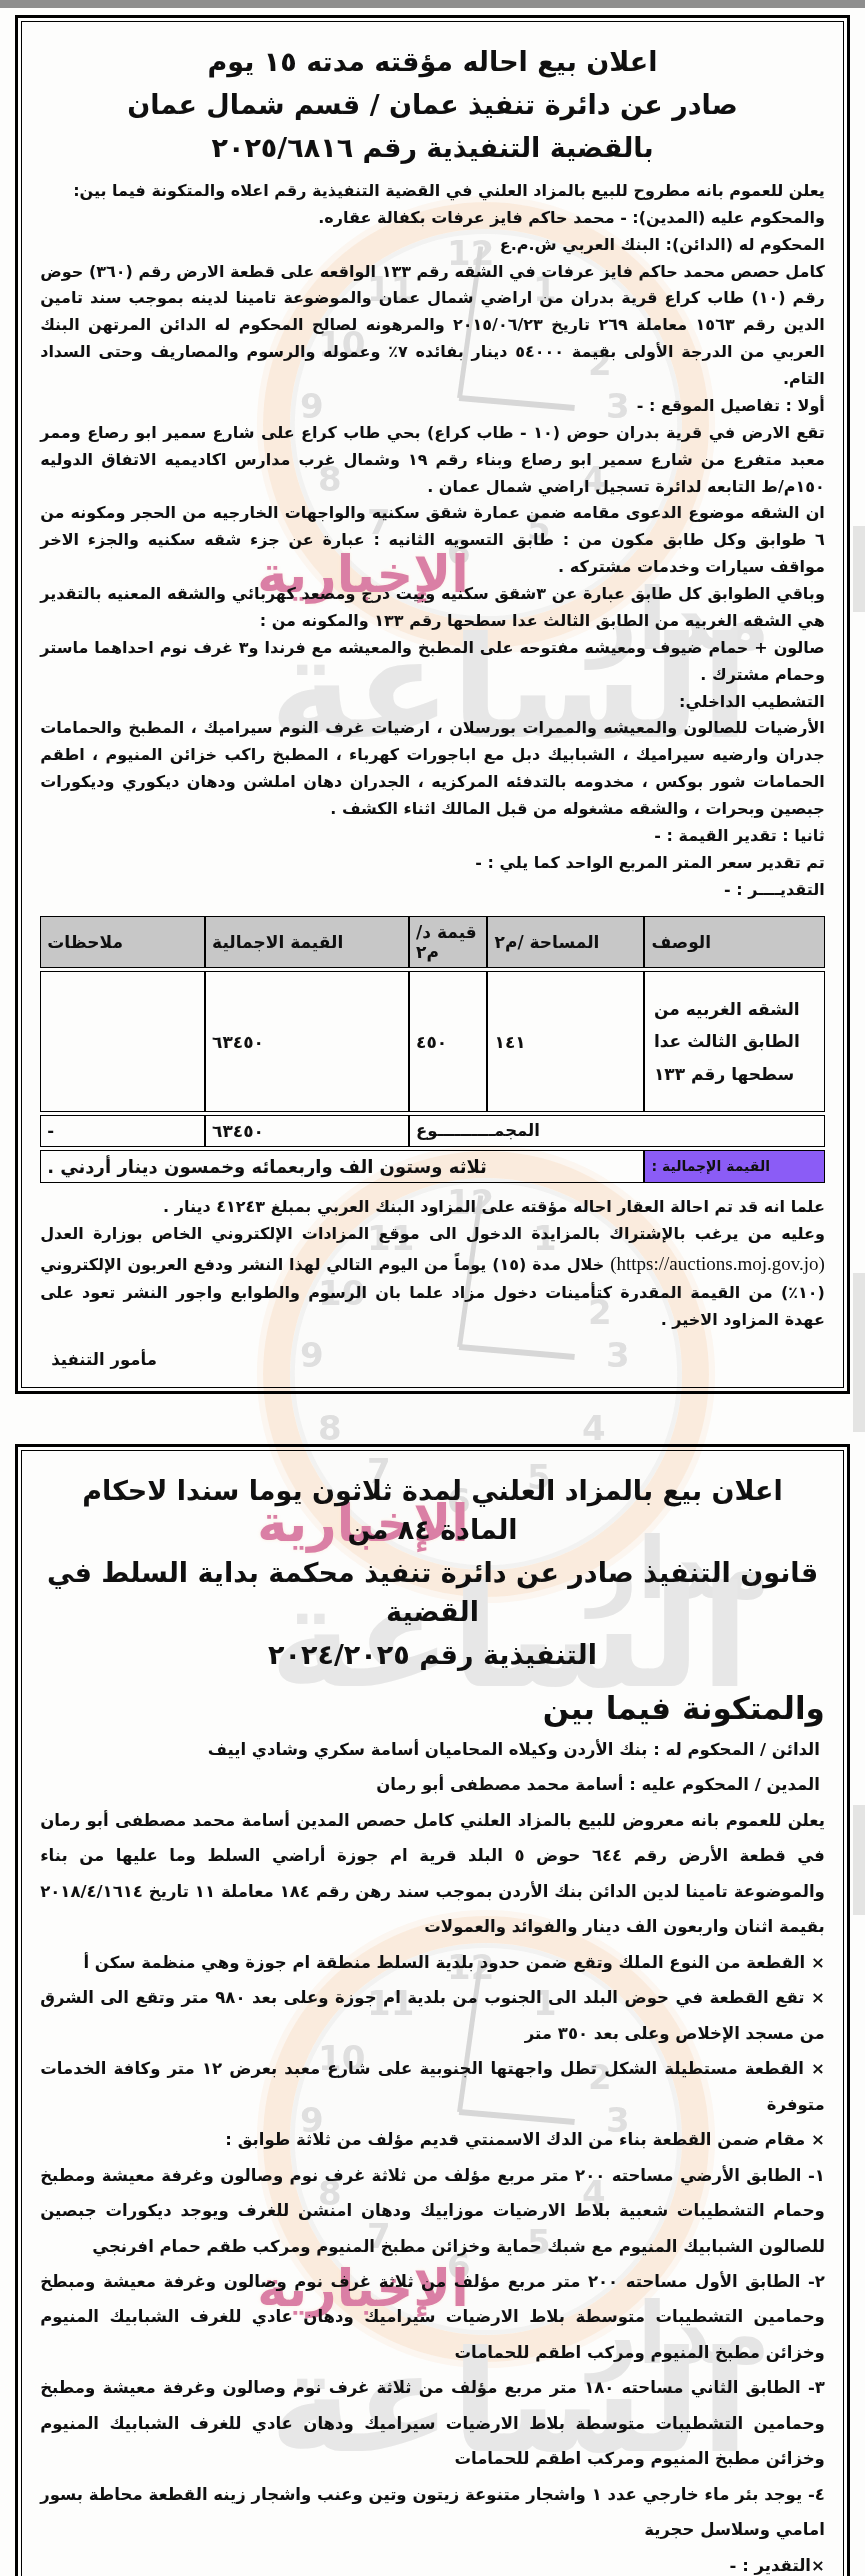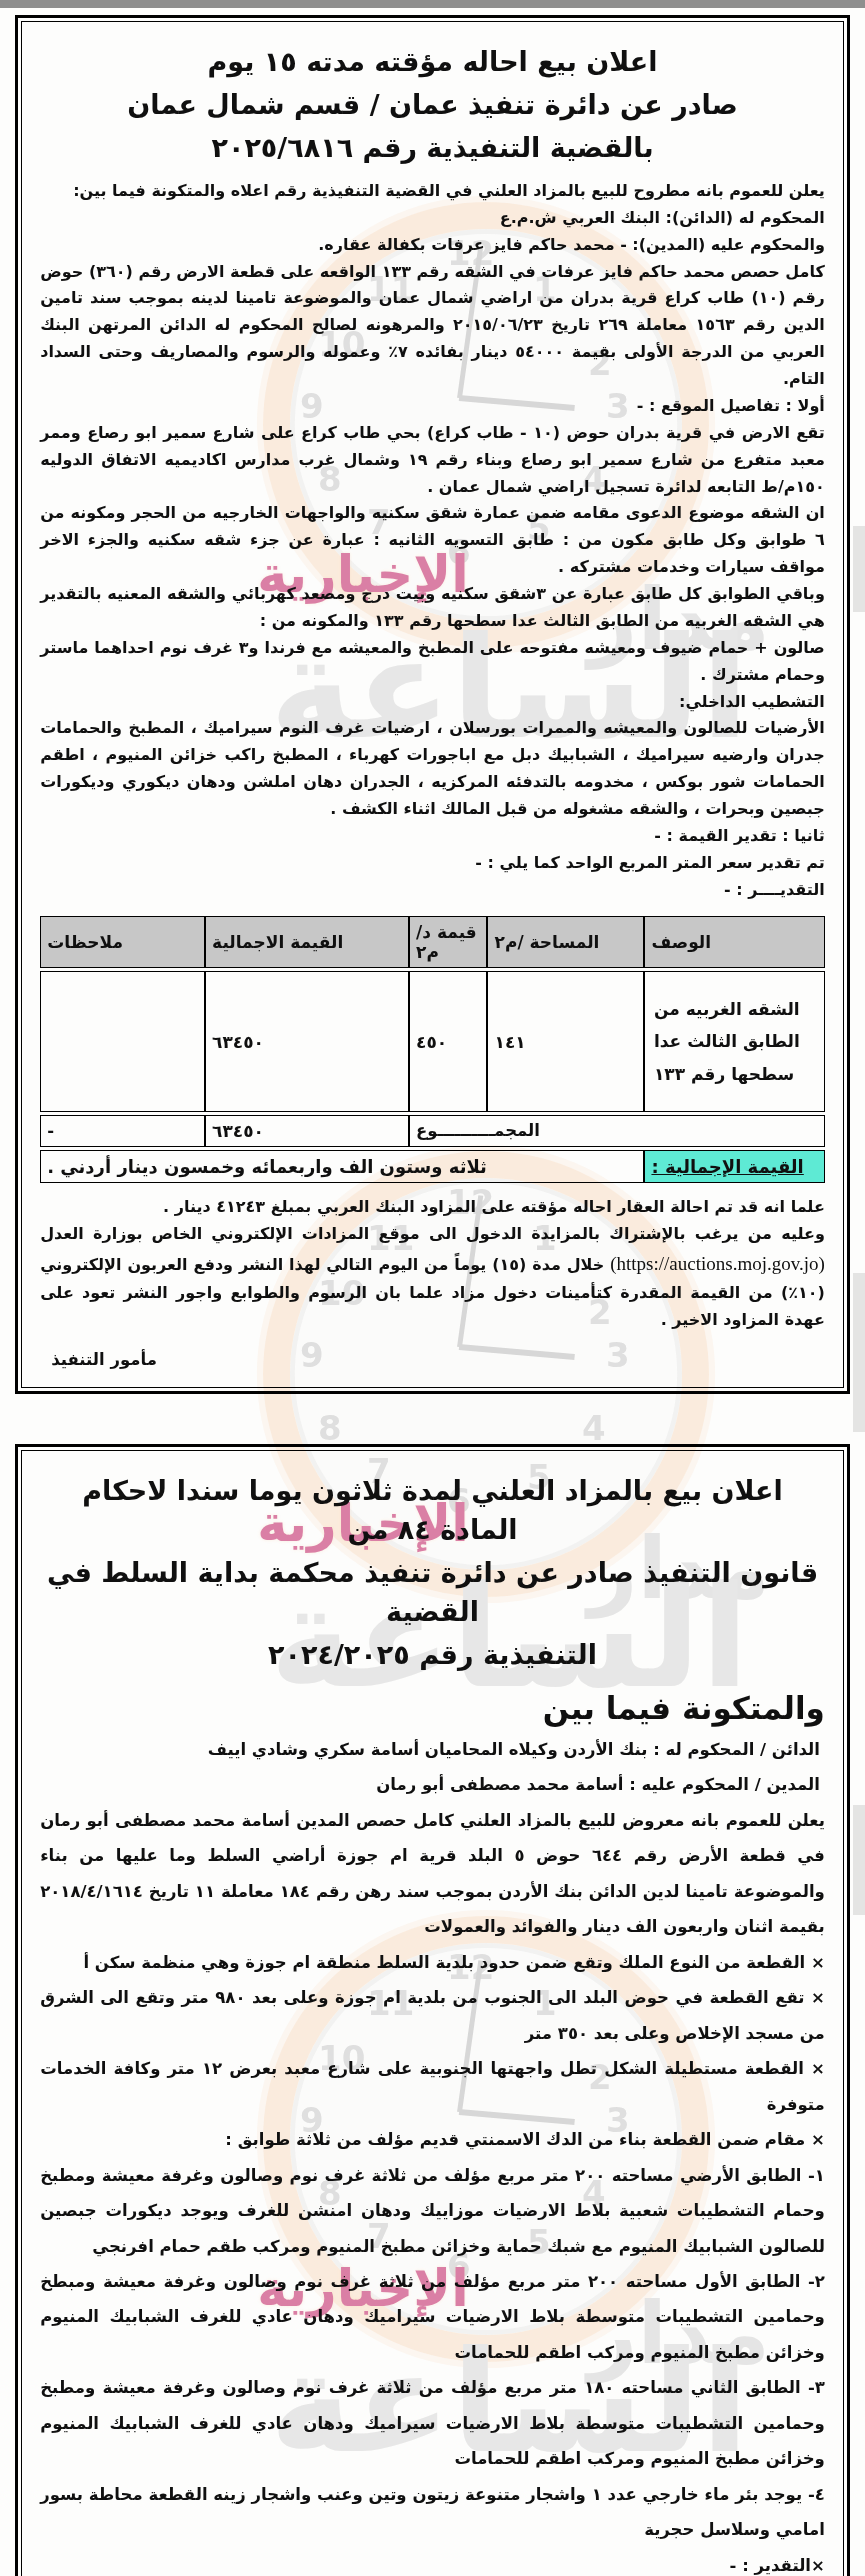--- a/index.html
+++ b/index.html
@@ -36,21 +36,21 @@
   
   .n2 p{margin:0; font-size:16.5px; line-height:2.15; text-align:justify; text-align-last:right;}
   .n2 p.short{text-align:right;}
   .party{padding-right:4.9px;}
   
   table{width:100%; border-collapse:separate; border-spacing:0 3.7px; margin:9.8px 0 8.6px; font-size:16.5px;}
   td,th{border:1.8px solid #000; padding:4.9px 6.1px; text-align:left; vertical-align:middle; background:transparent;}
   .t1 th{background:#c7c7c7; font-size:17px;}
   .t1 .desc-cell{font-size:17px; line-height:1.9; padding:21px 8.6px;}
   .t1 .sum-label{letter-spacing:0.6px;}
-  .t1 .grand-label{background:#5eead4; font-size:18px;text-decoration:underline;}
+  .t1 .grand-label{background:#8b5cf6; font-size:14px;}
   .t1 .grand-text{font-size:18px;}
   .num-cell{font-size:17px;}
   
   .footer-par{margin-top:6.1px;}
   .url-latin{font-family:"Liberation Serif", serif; font-weight:normal; direction:ltr; unicode-bidi:embed; white-space:nowrap;}
   .n1 .url-latin{font-size:19px;}
   .sig1{margin-top:16px; text-align:left; font-size:16.5px; padding-left:11px;}
 </style>
 </head>
 <body>
@@ -124,22 +124,22 @@
 <div class="edge-art" style="top:1273px;height:159px;"></div>
 <div class="edge-art" style="top:1805px;height:110px;"></div>
 
 <section class="notice-box box1 n1">
   <div class="notice-inner">
     <h1 class="title-line">اعلان بيع احاله مؤقته مدته ١٥ يوم</h1>
     <h1 class="title-line">صادر عن دائرة تنفيذ عمان / قسم شمال عمان</h1>
     <h1 class="title-line">بالقضية التنفيذية رقم ٢٠٢٥/٦٨١٦</h1>
 
     <p class="lead short">يعلن للعموم بانه مطروح للبيع بالمزاد العلني في القضية التنفيذية رقم اعلاه والمتكونة فيما بين:</p>
+    <p class="short">والمحكوم عليه (المدين): - محمد حاكم فايز عرفات بكفالة عقاره.</p>
     <p class="short">المحكوم له (الدائن): البنك العربي ش.م.ع</p>
-    <p class="short">والمحكوم عليه (المدين): - محمد حاكم فايز عرفات بكفالة عقاره.</p>
     <p>كامل حصص محمد حاكم فايز عرفات في الشقه رقم ١٣٣ الواقعه على قطعة الارض رقم (٣٦٠) حوض رقم (١٠) طاب كراع قرية بدران من اراضي شمال عمان والموضوعة تامينا لدينه بموجب سند تامين الدين رقم ١٥٦٣ معاملة ٢٦٩ تاريخ ٢٠١٥/٠٦/٢٣ والمرهونه لصالح المحكوم له الدائن المرتهن البنك العربي من الدرجة الأولى بقيمة ٥٤٠٠٠ دينار بفائده ٧٪ وعموله والرسوم والمصاريف وحتى السداد التام.</p>
     <p class="short">أولا : تفاصيل الموقع : -</p>
     <p>تقع الارض في قرية بدران حوض (١٠ - طاب كراع) بحي طاب كراع على شارع سمير ابو رصاع وممر معبد متفرع من شارع سمير ابو رصاع وبناء رقم ١٩ وشمال غرب مدارس اكاديميه الاتفاق الدوليه ١٥٠م/ط التابعه لدائرة تسجيل اراضي شمال عمان .</p>
     <p>ان الشقه موضوع الدعوى مقامه ضمن عمارة شقق سكنيه والواجهات الخارجيه من الحجر ومكونه من ٦ طوابق وكل طابق مكون من : طابق التسويه الثانيه : عبارة عن جزء شقه سكنيه والجزء الاخر مواقف سيارات وخدمات مشتركه .</p>
     <p>وباقي الطوابق كل طابق عبارة عن ٣شقق سكنيه وبيت درج ومصعد كهربائي والشقه المعنيه بالتقدير هي الشقه الغربيه من الطابق الثالث عدا سطحها رقم ١٣٣ والمكونه من :</p>
     <p>صالون + حمام ضيوف ومعيشه مفتوحه على المطبخ والمعيشه مع فرندا و٣ غرف نوم احداهما ماستر وحمام مشترك .</p>
     <p class="short">التشطيب الداخلي:</p>
     <p>الأرضيات للصالون والمعيشه والممرات بورسلان ، ارضيات غرف النوم سيراميك ، المطبخ والحمامات جدران وارضيه سيراميك ، الشبابيك دبل مع اباجورات كهرباء ، المطبخ راكب خزائن المنيوم ، اطقم الحمامات شور بوكس ، مخدومه بالتدفئه المركزيه ، الجدران دهان املشن ودهان ديكوري وديكورات جبصين وبحرات ، والشقه مشغوله من قبل المالك اثناء الكشف .</p>
     <p class="short">ثانيا : تقدير القيمة : -</p>
     <p class="short">تم تقدير سعر المتر المربع الواحد كما يلي : -</p>

